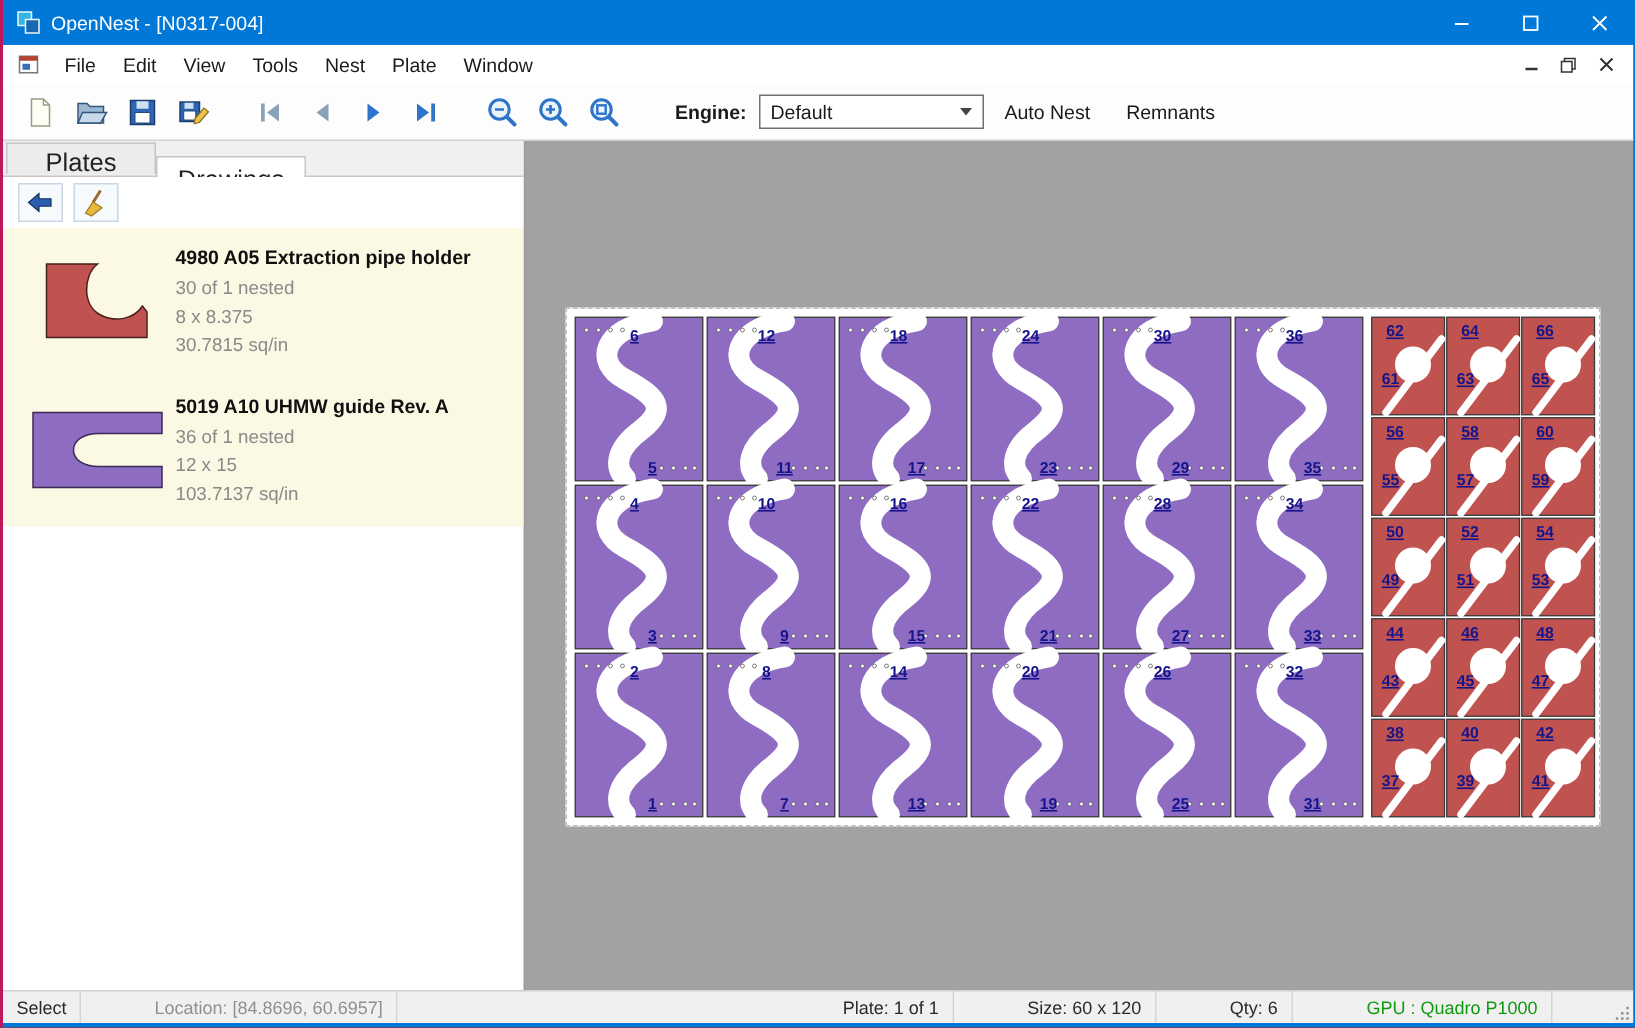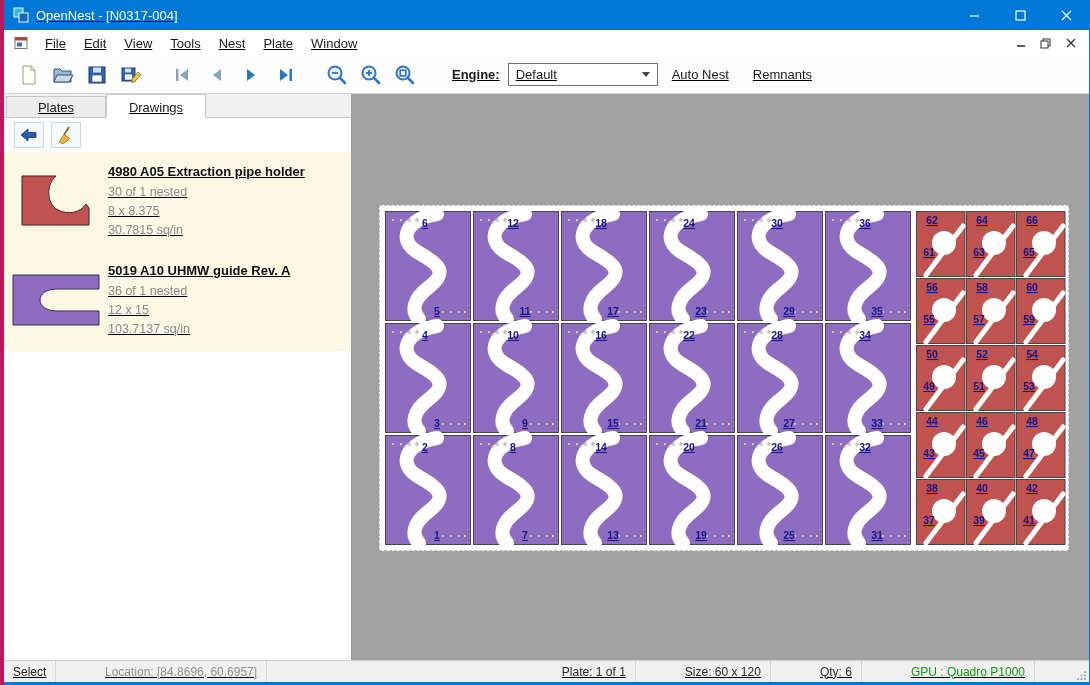--- a/index.html
+++ b/index.html
@@ -1,19 +1,19 @@
 <!DOCTYPE html>
 <html><head>
 <meta charset="utf-8">
 <style>
   * { box-sizing: border-box; margin: 0; padding: 0; }
   html,body { background:#3a3a3a; }
   body { font-family:"Liberation Sans", sans-serif; }
   .window { width:1090px; height:685px; display:flex; flex-direction:column; background:#a21caf;
-            border-left:4px solid #be185d; border-right:1px solid #0078d7; overflow:hidden;text-decoration:underline; }
+            border-left:2px solid #be185d; border-right:1px solid #0078d7; overflow:hidden; }
 
   
   .titlebar { height:30px; background:#0078d7; color:#fff; display:flex; align-items:center; flex:0 0 auto; }
   .app-icon { margin:0 7px 0 9px; display:flex; }
   .title-text { font-size:13px; }
   .win-btns { margin-left:auto; display:flex; height:100%; }
   .win-btn { width:46px; display:flex; align-items:center; justify-content:center; cursor:default; }
 
   
   .menubar { height:26px; background:#fff; display:flex; align-items:center; font-size:13px; color:#1a1a1a; flex:0 0 auto; }
@@ -30,27 +30,27 @@
   .engine-label { font-weight:bold; margin:0 8px 0 28px; }
   .combo { width:150px; height:23px; border:1px solid #707070; background:#fff; display:flex; align-items:center;
            padding:0 7px; font-size:13px; }
   .combo .val { flex:1; }
   .combo-arrow { width:0; height:0; border-left:4px solid transparent; border-right:4px solid transparent; border-top:5px solid #444; }
   .tb-text-btn { padding:6px 10px; margin-left:4px; }
 
   
   .content { flex:1; display:flex; min-height:0; }
   .sidepanel { width:348px; background:#fff; border-right:1px solid #9b9b9b; display:flex; flex-direction:column; flex:0 0 auto; }
-  .tabstrip { height:24px; background:#f0f0f0; display:flex; align-items:flex-end; padding-left:2px; border-bottom:1px solid #c6c6c6; font-size:13px; }
+  .tabstrip { height:24px; background:#f0f0f0; display:flex; align-items:center; padding-left:2px; border-bottom:1px solid #c6c6c6; font-size:17px; }
   .tab { width:100px; text-align:center; border:1px solid #c6c6c6; border-bottom:none; background:#ececec;
          color:#222; height:21px; padding-top:3px; }
   .tab.active { background:#fff; height:24px; margin-bottom:-1px; padding-top:5px;margin-top:20px; }
   .side-toolbar { height:34px; display:flex; align-items:center; gap:7px; padding:4px 10px; background:#fff; }
   .tool-btn-sm { width:30px; height:26px; border:1px solid #c9d6e4; background:#f7fafd; display:flex; align-items:center; justify-content:center; }
-  .draw-item { display:flex; background:#fbf8e3; padding:10px 8px 12px 4px; }
+  .draw-item { display:flex; background:#fbf8e3; padding:10px 8px 12px 15px; }
   .thumb { width:96px; flex:0 0 auto; display:flex; align-items:center; justify-content:center; }
   .draw-text { padding-left:4px; padding-top:2px; }
   .draw-title { font-weight:bold; font-size:13px; color:#101010; margin-bottom:4px; }
   .draw-meta { font-size:12.5px; color:#8a8a8a; line-height:1.5; }
 
   .canvas { flex:1; background:#a2a2a2; position:relative; overflow:hidden; }
   .plate { position:absolute; left:27px; top:111px; width:690px; height:346px; background:#fff; border:1px dashed #bdbdbd; }
   .plate-svg { position:absolute; left:0; top:0; width:688px; height:344px; }
   .part-num { font-family:"Liberation Sans", sans-serif; font-weight:bold; font-size:10.5px; fill:#14148c; text-decoration:underline; }
 

